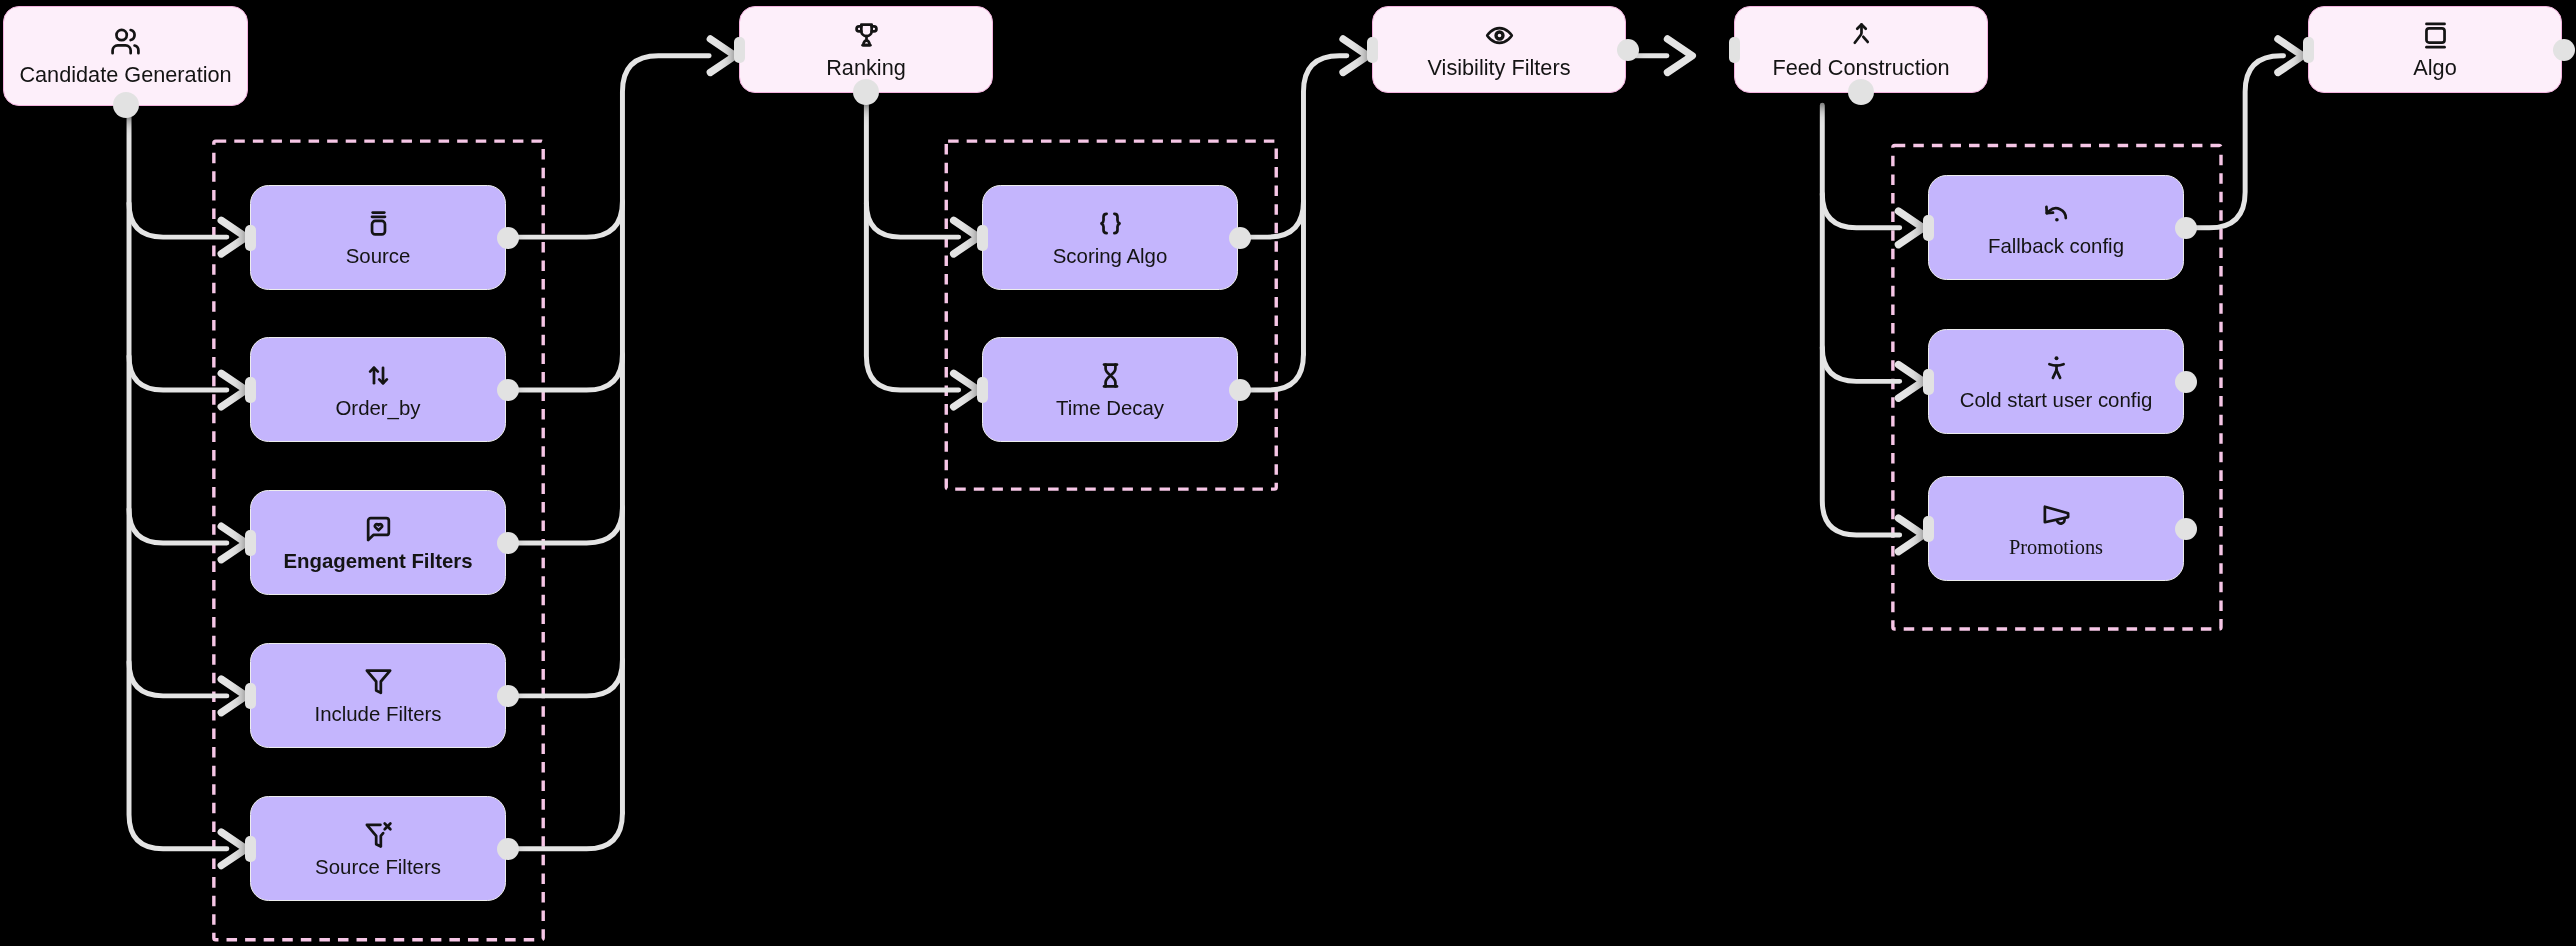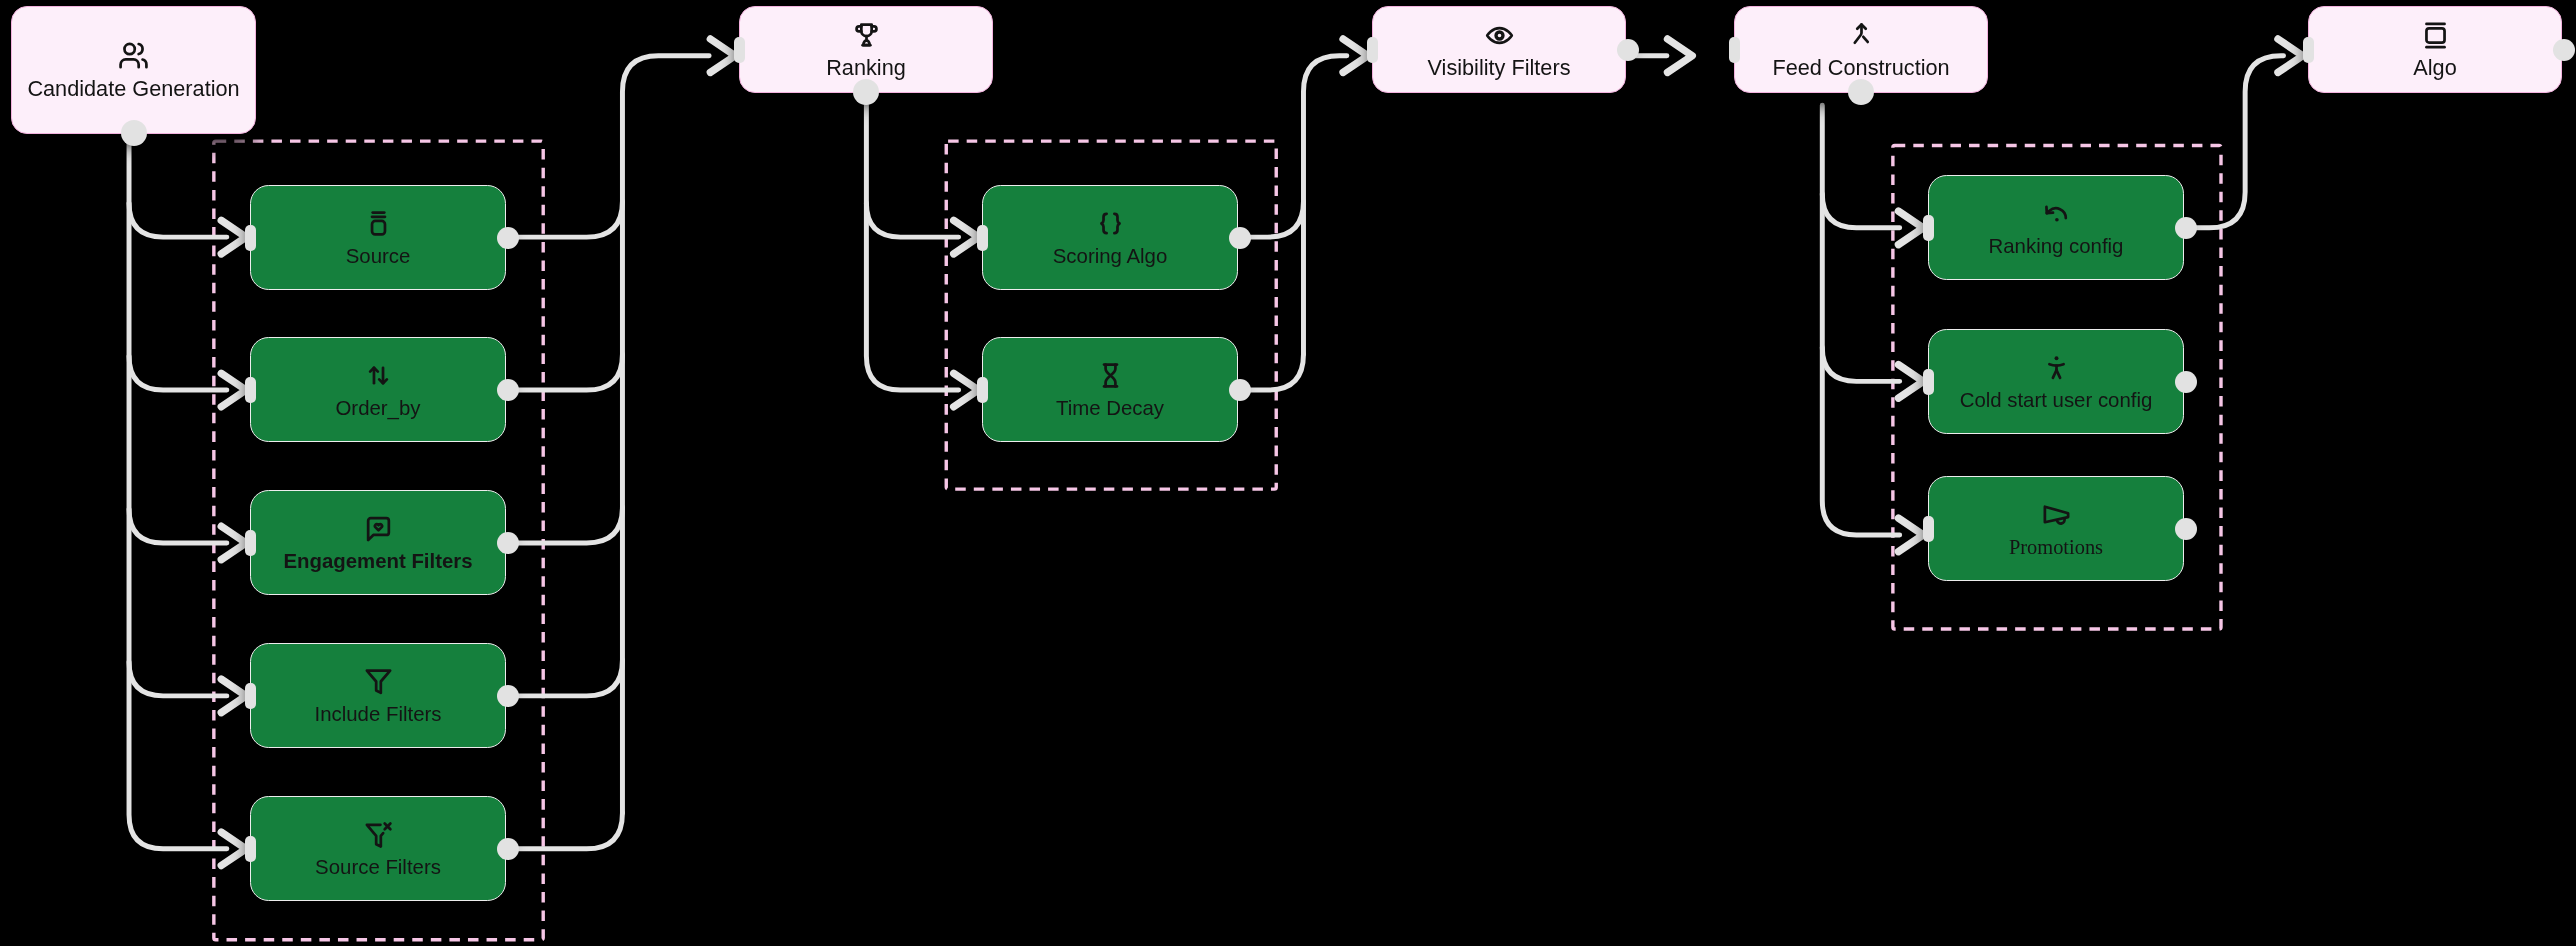--- a/index.html
+++ b/index.html
@@ -1,37 +1,37 @@
 <!DOCTYPE html>
 <html style="font-size:10px"><head>
 <meta charset="utf-8">
 <style>
   html,body{margin:0;padding:0;background:#000;}
   #canvas{position:relative;width:2576px;height:946px;background:#000;overflow:hidden;
           font-family:"Liberation Sans", sans-serif;color:#141414;}
   #edges{position:absolute;left:0;top:0;z-index:1;}
   .node{position:absolute;display:flex;flex-direction:column;align-items:center;
         justify-content:center;gap:5px;z-index:3;box-sizing:border-box;}
-  .task{width:256px;height:105px;background:#15803d;border:1.2px solid #ededed;
+  .task{width:256px;height:105px;background:#c4b5fd;border:1.2px solid #ededed;
         border-radius:18.6px;box-shadow:0 10px 18.6px rgba(0,0,0,.9);}
   .stage{width:254px;height:87px;background:#fdeffa;border:1.9px solid #f2b1dd;
          border-radius:16px;box-shadow:0 10px 18.6px rgba(0,0,0,.9);}
   .node .icon{height:32px;display:flex;align-items:center;justify-content:center;}
   .node .icon svg{width:31px;height:31px;stroke:#141414;fill:none;
                   stroke-width:2.1;stroke-linecap:round;stroke-linejoin:round;}
   .label{font-size:20.4px;line-height:1.1;white-space:nowrap;}
   .stage .label{font-size:21.7px;}
   .port-in{position:absolute;left:-6.2px;top:50%;transform:translateY(-50%);
            width:11px;height:26px;border-radius:5px;background:#e2e2e2;z-index:4;}
   .port-out-right{position:absolute;right:-13.6px;top:50%;transform:translateY(-50%);
            width:22px;height:22px;border-radius:50%;background:#e2e2e2;z-index:4;}
   .port-out-bottom{position:absolute;left:50%;bottom:-13px;transform:translateX(-50%);
            width:26px;height:26px;border-radius:50%;background:#e2e2e2;z-index:4;}
   
-  #n-candidate{left:11px;top:6.2px;width:245px;height:128px;}
+  #n-candidate{left:3px;top:6.2px;width:245px;height:100px;}
   #n-ranking{left:739px;top:6.2px;}
   #n-visibility{left:1372px;top:6.2px;text-align:right;}
   #n-feedcon{left:1734px;top:6.2px;}
   #n-feed{left:2308px;top:6.2px;}
   #n-source{left:250px;top:185px;}
   #n-orderby{left:250px;top:337px;}
   #n-engage{left:250px;top:490px;font-weight:bold;}
   #n-include{left:250px;top:643px;}
   #n-exclude{left:250px;top:796px;}
   #n-scoring{left:982px;top:185px;}
@@ -273,21 +273,21 @@
 </div>
 
 <div class="node task" id="n-fallback">
   <div class="icon">
     <svg viewBox="0 0 24 24">
           <path d="M19.2 15.5a7.6 7.6 0 0 0-12.6-5.6L4.5 11.7"></path>
           <path d="M4.2 6.9l.3 4.8 4.8-.3"></path>
           <circle cx="12.3" cy="16.8" r="1.4" fill="#141414" stroke="none"></circle>
         </svg>
   </div>
-  <div class="label">Ranking config</div>
+  <div class="label">Fallback config</div>
   <span class="port-in"></span>
   <span class="port-out-right"></span>
 </div>
 
 <div class="node task" id="n-coldstart">
   <div class="icon">
     <svg viewBox="0 0 24 24">
           <circle cx="12" cy="4.8" r="1.5" fill="#141414" stroke="none"></circle>
           <path d="M6.5 9.5c3.6 1.3 7.4 1.3 11 0"></path>
           <path d="M12 10.5v3.5"></path>

